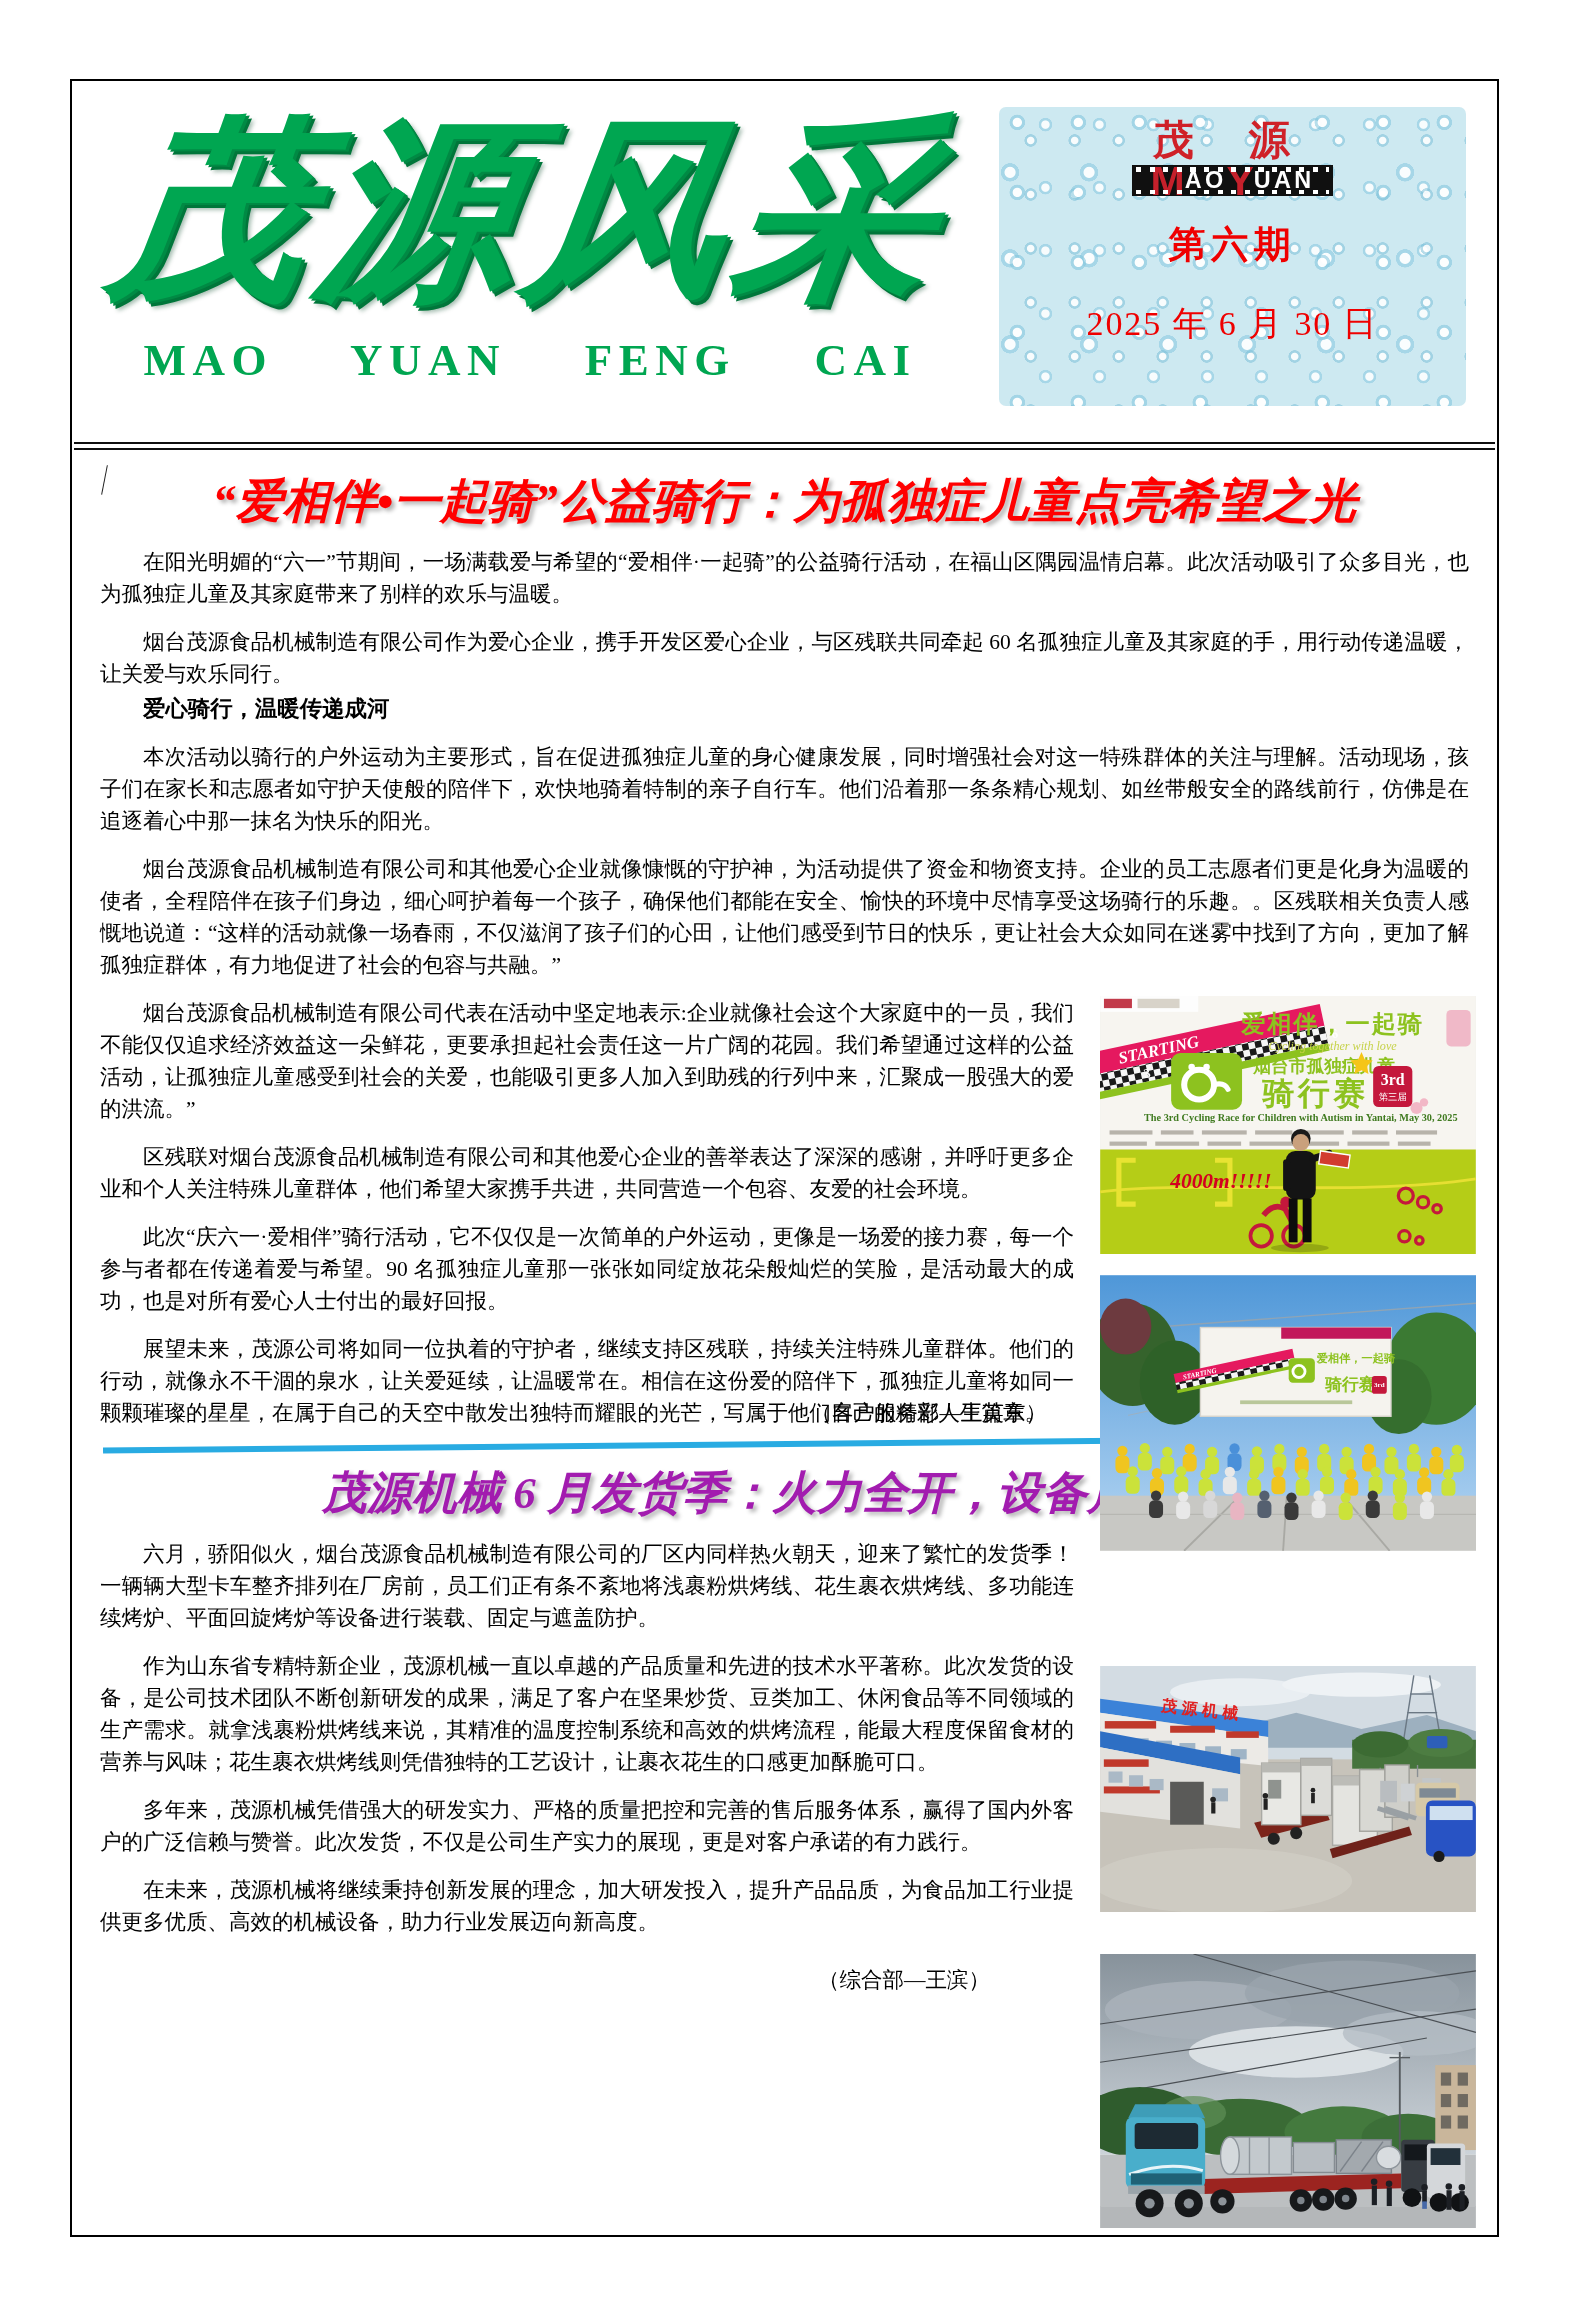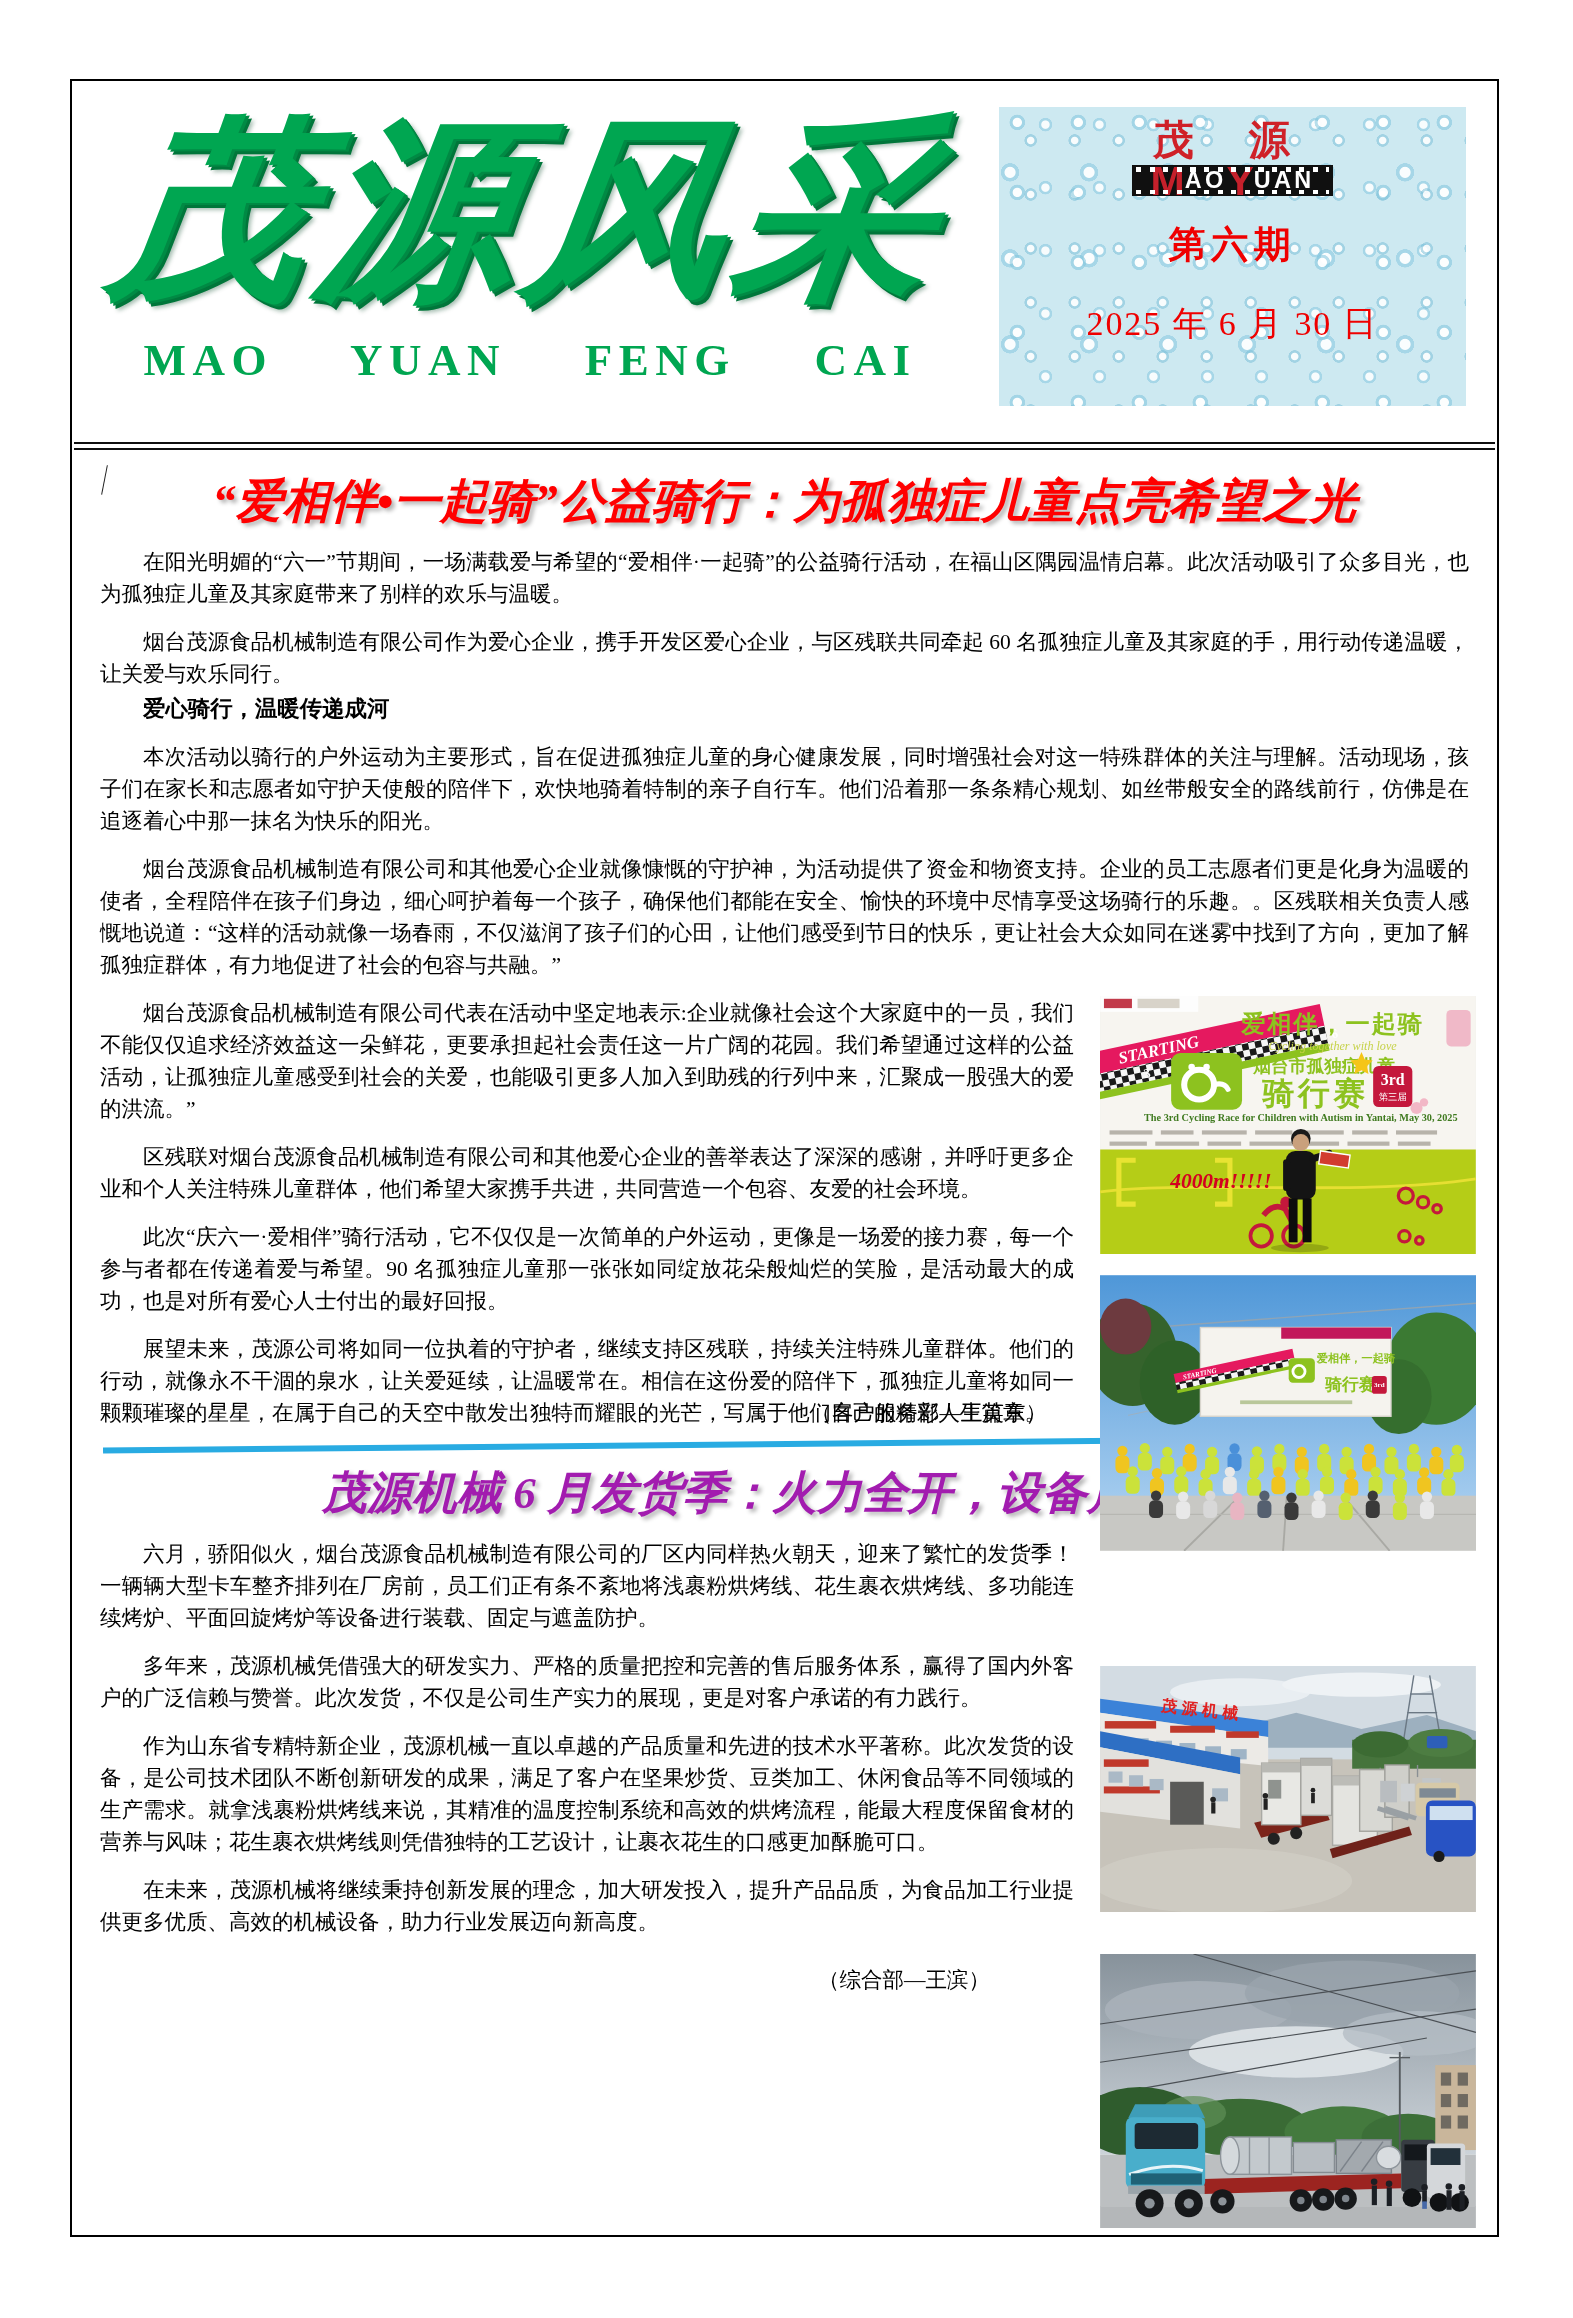--- a/index.html
+++ b/index.html
@@ -15,21 +15,21 @@
   .mast-pinyin{margin-top:1px;font-size:45px;font-weight:bold;color:#00a651;letter-spacing:6.5px;word-spacing:61px;}
 
   .issue-box{position:absolute;left:927px;top:26px;width:467px;height:299px;box-sizing:border-box;
     padding-top:10.3px;display:flex;flex-direction:column;align-items:center;
     background-color:#cde9f1;
     background-image:
       radial-gradient(circle at 30% 22%, rgba(255,255,255,.95) 0 4.2px, rgba(128,196,220,.55) 5.1px 7.5px, rgba(205,233,241,0) 8px),
       radial-gradient(circle at 72% 62%, rgba(255,255,255,.85) 0 3.3px, rgba(118,188,214,.5) 4.2px 6px, rgba(205,233,241,0) 6.5px),
       radial-gradient(circle at 14% 76%, rgba(255,255,255,.9) 0 5.1px, rgba(128,196,222,.5) 6px 9px, rgba(205,233,241,0) 9.3px),
       radial-gradient(circle at 86% 28%, rgba(255,255,255,.85) 0 3.7px, rgba(128,196,222,.5) 4.7px 6.5px, rgba(205,233,241,0) 7px);
-    background-size:61px 70px,44px 54px,79px 86px,54px 63px;}
+    background-size:61px 70px,44px 54px,79px 86px,54px 63px;border-radius:7px;}
   .logo-cn{font-size:41px;font-weight:bold;color:#cf2128;letter-spacing:22.4px;line-height:47px;}
   .filmstrip{position:relative;margin-top:0.9px;width:201px;height:31px;background:#101010;
     display:flex;align-items:center;justify-content:center;}
   .filmstrip::before,.filmstrip::after{content:"";position:absolute;left:3.7px;right:3.7px;height:4.2px;
     background:repeating-linear-gradient(90deg,#fff 0 5.1px,rgba(0,0,0,0) 5.1px 13.6px);}
   .filmstrip::before{top:2.3px}
   .filmstrip::after{bottom:2.3px}
   .fm-red{color:#c5202b;font-size:41px;font-weight:bold;line-height:28px;font-family:"Liberation Sans",sans-serif;}
   .fm-w{color:#fff;font-size:23.4px;font-weight:bold;letter-spacing:3.3px;font-family:"Liberation Sans",sans-serif;}
   .issue-no{margin-top:24px;font-size:37px;font-weight:bold;color:#ef0000;letter-spacing:5.6px;}
@@ -101,22 +101,22 @@
       <p class="body">此次“庆六一·爱相伴”骑行活动，它不仅仅是一次简单的户外运动，更像是一场爱的接力赛，每一个参与者都在传递着爱与希望。90 名孤独症儿童那一张张如同绽放花朵般灿烂的笑脸，是活动最大的成功，也是对所有爱心人士付出的最好回报。</p>
       <p class="body">展望未来，茂源公司将如同一位执着的守护者，继续支持区残联，持续关注特殊儿童群体。他们的行动，就像永不干涸的泉水，让关爱延续，让温暖常在。相信在这份爱的陪伴下，孤独症儿童将如同一颗颗璀璨的星星，在属于自己的天空中散发出独特而耀眼的光芒，写属于他们自己的精彩人生篇章。</p>
       <div class="attr1">（客户服务部—王英东）</div>
     </div>
 
     <div class="cyan-divider"></div>
 
     <h2 class="a2-title">茂源机械 6 月发货季：火力全开，设备启程</h2>
     <div class="narrow">
       <p class="body lead-gap">六月，骄阳似火，烟台茂源食品机械制造有限公司的厂区内同样热火朝天，迎来了繁忙的发货季！一辆辆大型卡车整齐排列在厂房前，员工们正有条不紊地将浅裹粉烘烤线、花生裹衣烘烤线、多功能连续烤炉、平面回旋烤炉等设备进行装载、固定与遮盖防护。</p>
+      <p class="body">作为山东省专精特新企业，茂源机械一直以卓越的产品质量和先进的技术水平著称。此次发货的设备，是公司技术团队不断创新研发的成果，满足了客户在坚果炒货、豆类加工、休闲食品等不同领域的生产需求。就拿浅裹粉烘烤线来说，其精准的温度控制系统和高效的烘烤流程，能最大程度保留食材的营养与风味；花生裹衣烘烤线则凭借独特的工艺设计，让裹衣花生的口感更加酥脆可口。</p>
       <p class="body">多年来，茂源机械凭借强大的研发实力、严格的质量把控和完善的售后服务体系，赢得了国内外客户的广泛信赖与赞誉。此次发货，不仅是公司生产实力的展现，更是对客户承诺的有力践行。</p>
-      <p class="body">作为山东省专精特新企业，茂源机械一直以卓越的产品质量和先进的技术水平著称。此次发货的设备，是公司技术团队不断创新研发的成果，满足了客户在坚果炒货、豆类加工、休闲食品等不同领域的生产需求。就拿浅裹粉烘烤线来说，其精准的温度控制系统和高效的烘烤流程，能最大程度保留食材的营养与风味；花生裹衣烘烤线则凭借独特的工艺设计，让裹衣花生的口感更加酥脆可口。</p>
       <p class="body">在未来，茂源机械将继续秉持创新发展的理念，加大研发投入，提升产品品质，为食品加工行业提供更多优质、高效的机械设备，助力行业发展迈向新高度。</p>
       <div class="attr2">（综合部—王滨）</div>
     </div>
   </main>
 
   <aside class="photo-col pc1">
 
     <figure>
       <svg viewBox="0 0 805 553" width="376" height="258">
         <defs>

